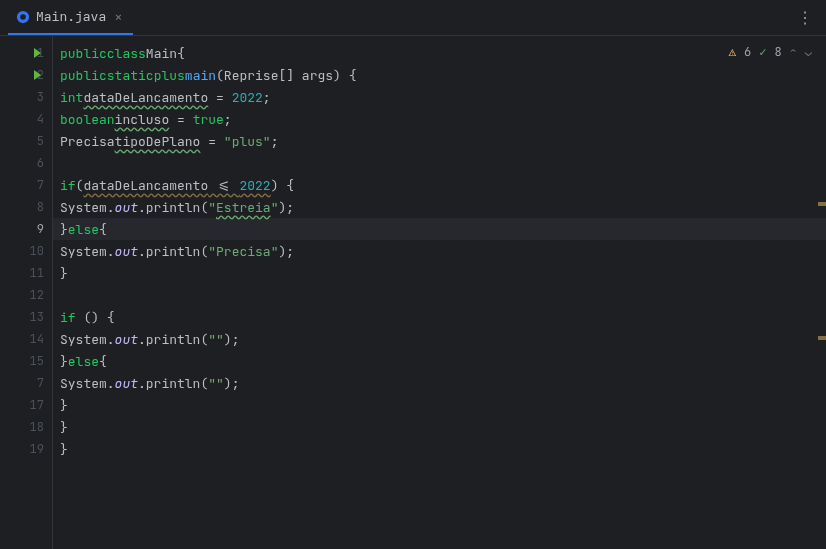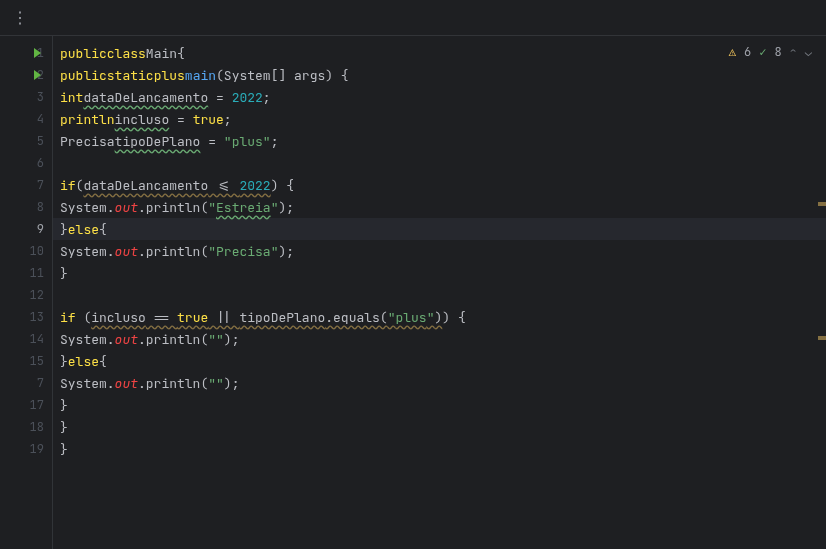--- a/index.html
+++ b/index.html
@@ -85,27 +85,27 @@
     border-left: 1px solid #313438;
   }
   .line {
     height: 22px;
     display: flex;
     align-items: center;
     white-space: pre;
     padding-left: 8px;
   }
   .line.hl { background: #26282e; }
-  .kw { color: #fde047; }
+  .kw { color: #22c55e; }
   .ty { color: #bcbec4; }
   .fn { color: #56a8f5; }
   .num { color: #2aacb8; }
   .str { color: #6aab73; }
   .id { color: #bcbec4; }
-  .st { color: #ef4444; font-style: italic; text-align: center; }
+  .st { color: #c4b5fd; font-style: italic; text-align: center; }
   .warn { text-decoration: underline wavy #857042; text-underline-offset: 3px; }
   .typo { text-decoration: underline wavy #6aab73; text-underline-offset: 3px; }
   .status {
     position: absolute;
     top: 6px;
     right: 10px;
     display: flex;
     align-items: center;
     gap: 8px;
     color: #9da0a8;
@@ -121,20 +121,30 @@
     right: 0;
     width: 8px;
     height: 4px;
     background: #857042;
   }
 </style>
 </head>
 <body>
 
 <div class="tab-bar">
+  <div class="tab">
+    <span class="tab-icon">
+      <svg viewBox="0 0 16 16">
+          <circle cx="8" cy="8" r="7" fill="#3574f0"></circle>
+          <circle cx="8" cy="8" r="3.2" fill="#1e1f22"></circle>
+        </svg>
+    </span>
+    <span>Main.java</span>
+    <span class="tab-close">×</span>
+  </div>
   <span class="kebab">⋮</span>
 </div>
 
 <div class="editor">
   <div class="gutter">
     <div class="gline">
         <span>1</span>
         <span class="run-tri"></span>
       </div>
     <div class="gline">
@@ -204,32 +214,32 @@
     <div class="status">
       <span class="warnico">⚠</span>
         <span>6</span>
       <span class="chkico">✓</span>
         <span>8</span>
       <span class="chev">⌃</span>
       <span class="chev">⌄</span>
     </div>
 
     <div class="line"><span class="kw">public</span> <span class="kw">class</span> <span class="ty">Main</span> <span>{</span></div>
-    <div class="line">    <span class="kw">public</span> <span class="kw">static</span> <span class="kw">plus</span> <span class="fn">main</span><span>(System[] args) {</span></div>
+    <div class="line">    <span class="kw">public</span> <span class="kw">static</span> <span class="kw">plus</span> <span class="fn">main</span><span>(Reprise[] args) {</span></div>
     <div class="line">        <span class="kw">int</span> <span class="id typo">dataDeLancamento</span><span> = </span><span class="num">2022</span><span>;</span></div>
-    <div class="line">        <span class="kw">println</span> <span class="id typo">incluso</span><span> = </span><span class="kw">true</span><span>;</span></div>
+    <div class="line">        <span class="kw">boolean</span> <span class="id typo">incluso</span><span> = </span><span class="kw">true</span><span>;</span></div>
     <div class="line">        <span class="ty">Precisa</span> <span class="id typo">tipoDePlano</span><span> = </span><span class="str">"</span><span class="str">plus</span><span class="str">"</span><span>;</span></div>
     <div class="line"></div>
     <div class="line">        <span class="kw">if</span><span>(</span><span class="warn">dataDeLancamento</span><span class="warn"> &lt;= </span><span class="num warn">2022</span><span>) {</span></div>
     <div class="line">            <span>System.</span><span class="st">out</span><span>.println(</span><span class="str">"</span><span class="str typo">Estreia</span><span class="str">"</span><span>);</span></div>
     <div class="line hl">        <span>}</span> <span class="kw">else</span> <span>{</span></div>
     <div class="line">            <span>System.</span><span class="st">out</span><span>.println(</span><span class="str">"</span><span class="str">Precisa</span><span class="str">"</span><span>);</span></div>
     <div class="line">        <span>}</span></div>
     <div class="line"></div>
-    <div class="line">        <span class="kw">if</span><span> (</span><span class="warn"><span>incluso</span><span> == </span><span class="kw">true</span><span> || </span><span>tipoDePlano</span><span>.equals(</span><span class="str">"</span><span class="str">plus</span><span class="str">"</span><span>)</span></span><span>) {</span></div>
+    <div class="line">        <span class="kw">if</span><span> (</span><span>) {</span></div>
     <div class="line">            <span>System.</span><span class="st">out</span><span>.println(</span><span class="str">"</span><span class="str">"</span><span>);</span></div>
     <div class="line">        <span>}</span> <span class="kw">else</span> <span>{</span></div>
     <div class="line">            <span>System.</span><span class="st">out</span><span>.println(</span><span class="str">"</span><span class="str">"</span><span>);</span></div>
     <div class="line">        <span>}</span></div>
     <div class="line">    <span>}</span></div>
     <div class="line"><span>}</span></div>
 
     <div class="stripe" style="top:166px"></div>
     <div class="stripe" style="top:300px"></div>
   </div>

